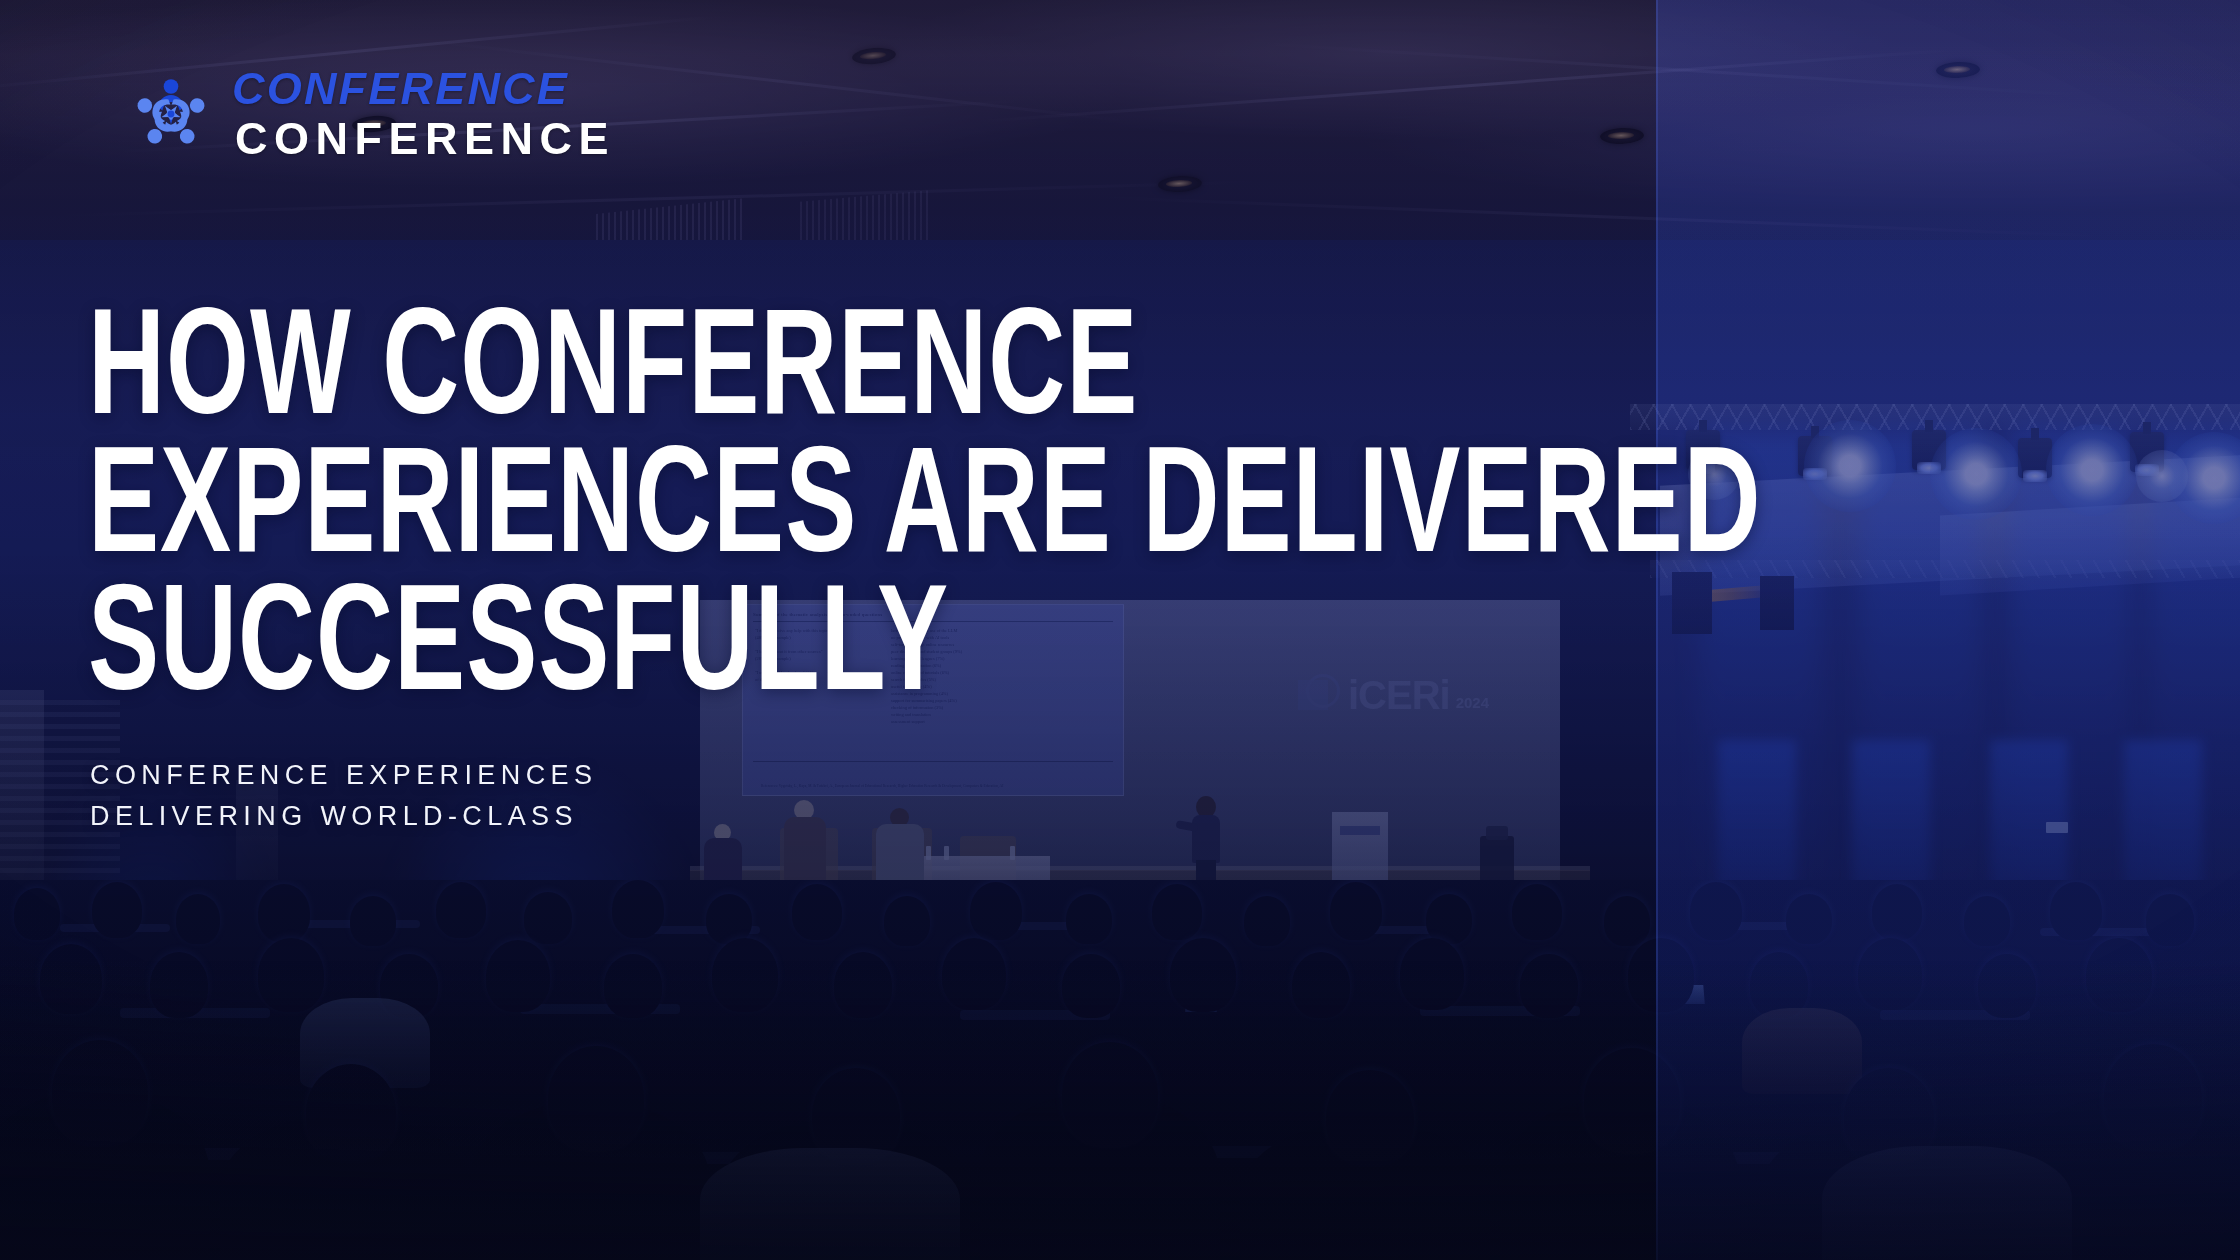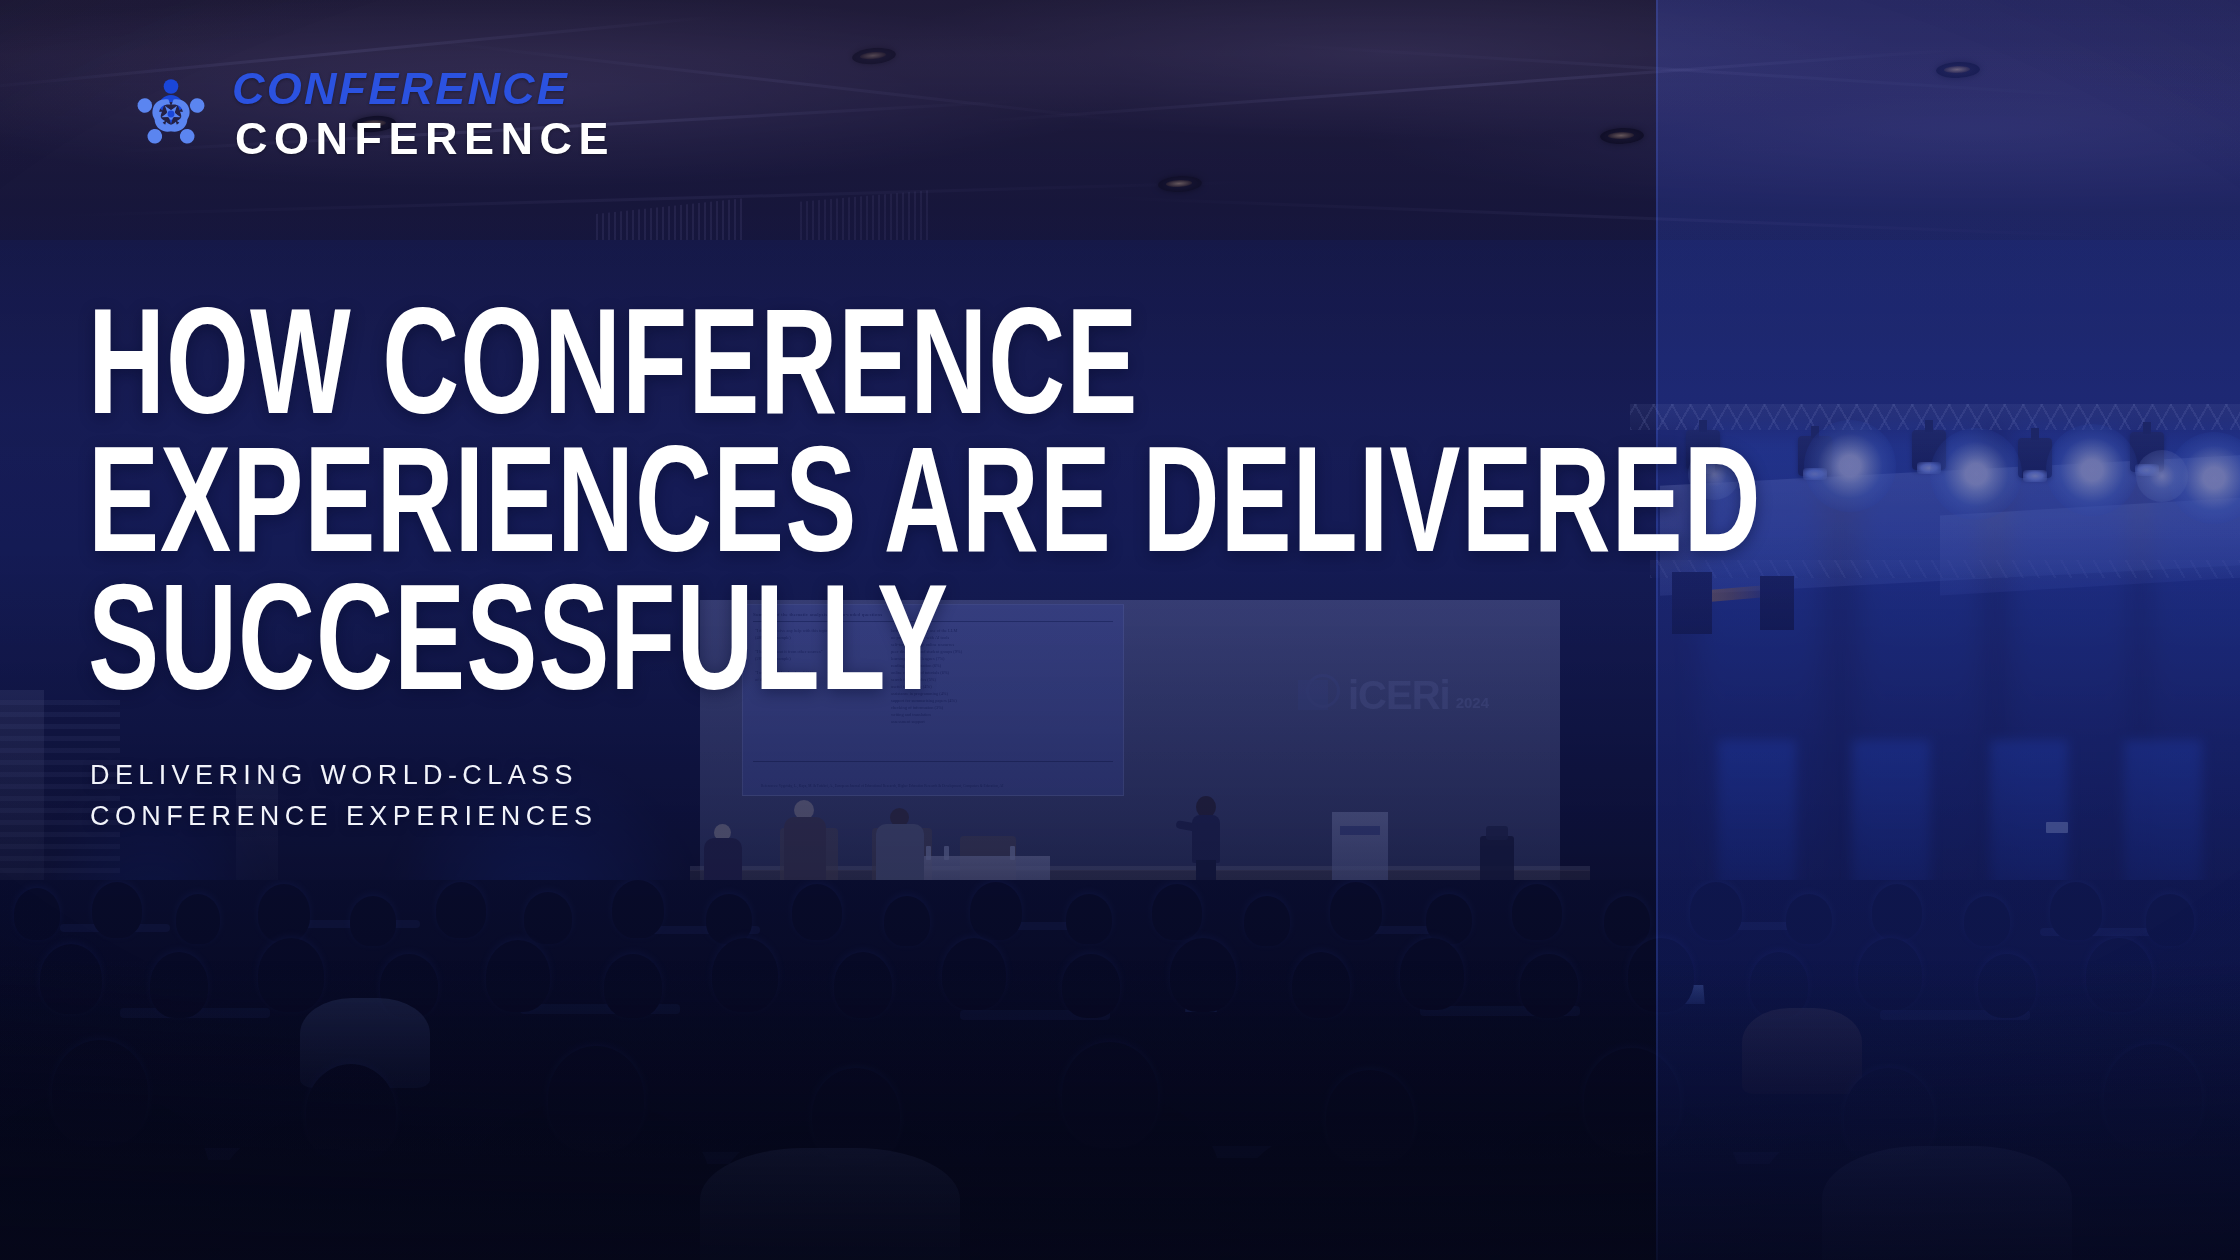--- a/index.html
+++ b/index.html
@@ -707,18 +707,18 @@
       </div>
     </div>
 
     <h1 class="headline">
       <span class="hl-line">HOW CONFERENCE</span>
       <span class="hl-line">EXPERIENCES ARE DELIVERED</span>
       <span class="hl-line">SUCCESSFULLY</span>
     </h1>
 
     <div class="subtitle">
+      <span class="sub-line">CONFERENCE EXPERIENCES</span>
       <span class="sub-line">DELIVERING WORLD-CLASS</span>
-      <span class="sub-line">CONFERENCE EXPERIENCES</span>
     </div>
 
   </div>
 </div>
 
 </body></html>

